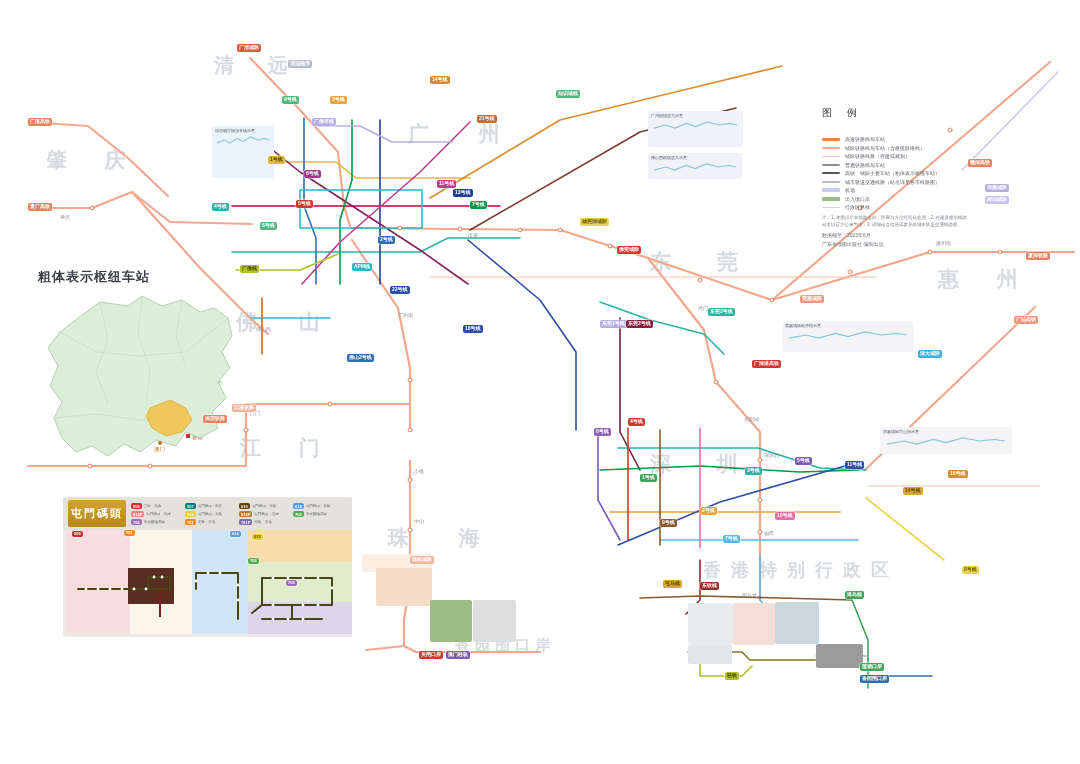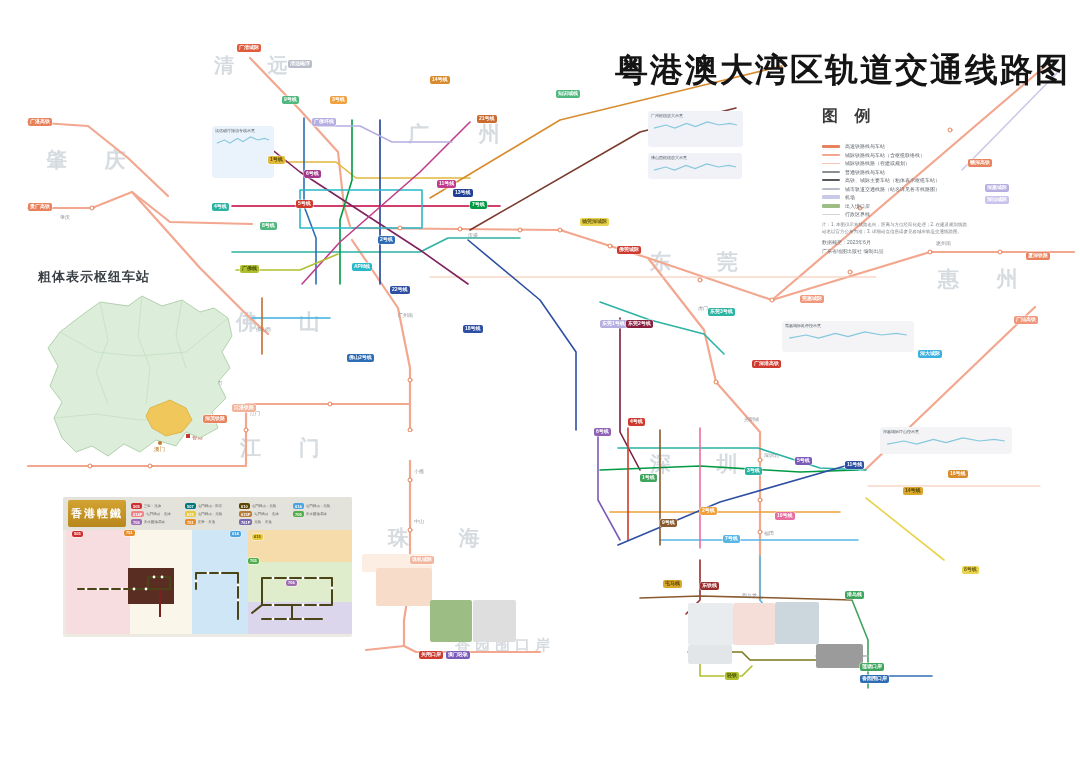--- a/index.html
+++ b/index.html
@@ -23,21 +23,21 @@
   .badge{position:absolute;font-size:5px;line-height:1.1;color:#fff;font-weight:700;
     padding:1px 2px;border-radius:2px;white-space:nowrap;box-shadow:0 0 0 0.5px rgba(255,255,255,.8);}
   
   .stations{position:absolute;inset:0;z-index:4;}
   .stn{position:absolute;font-size:5px;color:#8d939a;white-space:nowrap;}
   
   .map-title{position:absolute;left:615px;top:48px;z-index:10;font-size:33px;font-weight:800;
     color:#141414;letter-spacing:2px;white-space:nowrap;}
   
   .legend{position:absolute;left:822px;top:106px;width:158px;z-index:5;}
-  .legend-title{font-size:16px;font-weight:700;color:#3a3a3a;letter-spacing:6px;margin-bottom:16px;}
+  .legend-title{font-size:10px;font-weight:400;color:#3a3a3a;letter-spacing:6px;margin-bottom:16px;}
   .lg-row{display:flex;align-items:center;margin:2.5px 0;}
   .lg-sample{width:18px;height:2px;background:#f2a78e;border-radius:1px;flex:0 0 18px;margin-right:5px;}
   .lg-label{font-size:5px;color:#5a5f66;white-space:nowrap;}
   .lg-note{margin-top:5px;font-size:4.5px;color:#7a8087;line-height:1.5;width:150px;}
   .lg-meta{margin-top:3px;font-size:5px;color:#6a7077;}
   
   .inset-map{position:absolute;left:0;top:0;z-index:3;}
   .inset-title{position:absolute;left:38px;top:268px;font-size:13px;font-weight:700;color:#3a3f45;letter-spacing:1px;}
   .province-label{position:absolute;left:96px;top:334px;font-size:12px;color:#9cb89c;letter-spacing:16px;font-weight:700;}
   .hl-label{position:absolute;left:146px;top:416px;font-size:5px;color:#8a6a10;font-weight:700;}
@@ -64,20 +64,21 @@
 
   <span class="city" style="left: 214px; top: 52px; font-size: 20px; letter-spacing: 14px;">清 远</span>
       <span class="city" style="left: 46px; top: 146px; font-size: 21px; letter-spacing: 16px;">肇 庆</span>
       <span class="city" style="left: 408px; top: 120px; font-size: 21px; letter-spacing: 22px;">广 州</span>
       <span class="city" style="left: 650px; top: 248px; font-size: 21px; letter-spacing: 20px;">东 莞</span>
       <span class="city" style="left: 938px; top: 265px; font-size: 21px; letter-spacing: 16px;">惠 州</span>
       <span class="city" style="left: 236px; top: 308px; font-size: 21px; letter-spacing: 18px;">佛 山</span>
       <span class="city" style="left: 240px; top: 434px; font-size: 21px; letter-spacing: 16px;">江 门</span>
       <span class="city" style="left: 388px; top: 524px; font-size: 21px; letter-spacing: 22px;">珠 海</span>
       <span class="city" style="left: 650px; top: 450px; font-size: 21px; letter-spacing: 20px;">深 圳</span>
+      <span class="city" style="left: 703px; top: 558px; font-size: 18px; letter-spacing: 10px;">香港特别行政区</span>
       <span class="city" style="left: 455px; top: 636px; font-size: 15px; letter-spacing: 5px;">香园围口岸</span>
     </div>
 
   <svg class="netsvg" width="1080" height="764" viewBox="0 0 1080 764">
     <g fill="none" stroke-linecap="round" stroke-linejoin="round">
 
       <g stroke="#f2a78e" stroke-width="2.2">
         <path d="M28,122 L88,126 L128,158 L168,196"></path>
         <path d="M28,208 L92,208 L132,192 L170,222 L252,224"></path>
         <path d="M132,192 L200,268 L248,316 L268,334"></path>
@@ -218,21 +219,20 @@
       <span class="stn" style="left: 764px; top: 530px;">福田</span>
       <span class="stn" style="left: 742px; top: 592px;">西九龙</span>
       <span class="stn" style="left: 414px; top: 468px;">小榄</span>
       <span class="stn" style="left: 414px; top: 518px;">中山</span>
       <span class="stn" style="left: 250px; top: 410px;">江门</span>
       <span class="stn" style="left: 60px; top: 214px;">肇庆</span>
       <span class="stn" style="left: 256px; top: 326px;">佛山西</span>
       <span class="stn" style="left: 936px; top: 240px;">惠州南</span>
     </div>
 
-  <div class="map-title">粤港澳大湾区轨道交通线路图</div>
 
   <div class="legend">
     <div class="legend-title">图 例</div>
     <div>
 
     <div class="lg-row">
           <span class="lg-sample" style="background: rgb(232, 130, 92); height: 3px;"></span>
           <span class="lg-label">高速铁路线与车站</span>
         </div>
         <div class="lg-row">
@@ -300,21 +300,21 @@
       <span class="region" style="left: 62px; top: 386px;">云浮市</span>
       <span class="region" style="left: 104px; top: 406px;">江门市</span>
       <span class="region" style="left: 74px; top: 424px;">阳江市</span>
       <span class="region" style="left: 206px; top: 380px;">汕尾市</span>
       <span class="region" style="left: 192px; top: 434px; color: rgb(192, 57, 43);">香港</span>
       <span class="region" style="left: 154px; top: 446px; color: rgb(192, 122, 43);">澳门</span>
     </div>
 
   <div class="lrt">
     <div class="lrt-head"></div>
-    <div class="lrt-title">香港輕鐵</div>
+    <div class="lrt-title">屯門碼頭</div>
     <div class="lrt-legend">
 
     <div class="lrt-route">
           <span class="lrt-badge" style="background: rgb(207, 46, 46);">505</span>
           <span class="lrt-desc">三聖－兆康</span>
         </div>
         <div class="lrt-route">
           <span class="lrt-badge" style="background: rgb(0, 121, 124);">507</span>
           <span class="lrt-desc">屯門碼頭－田景</span>
         </div>

